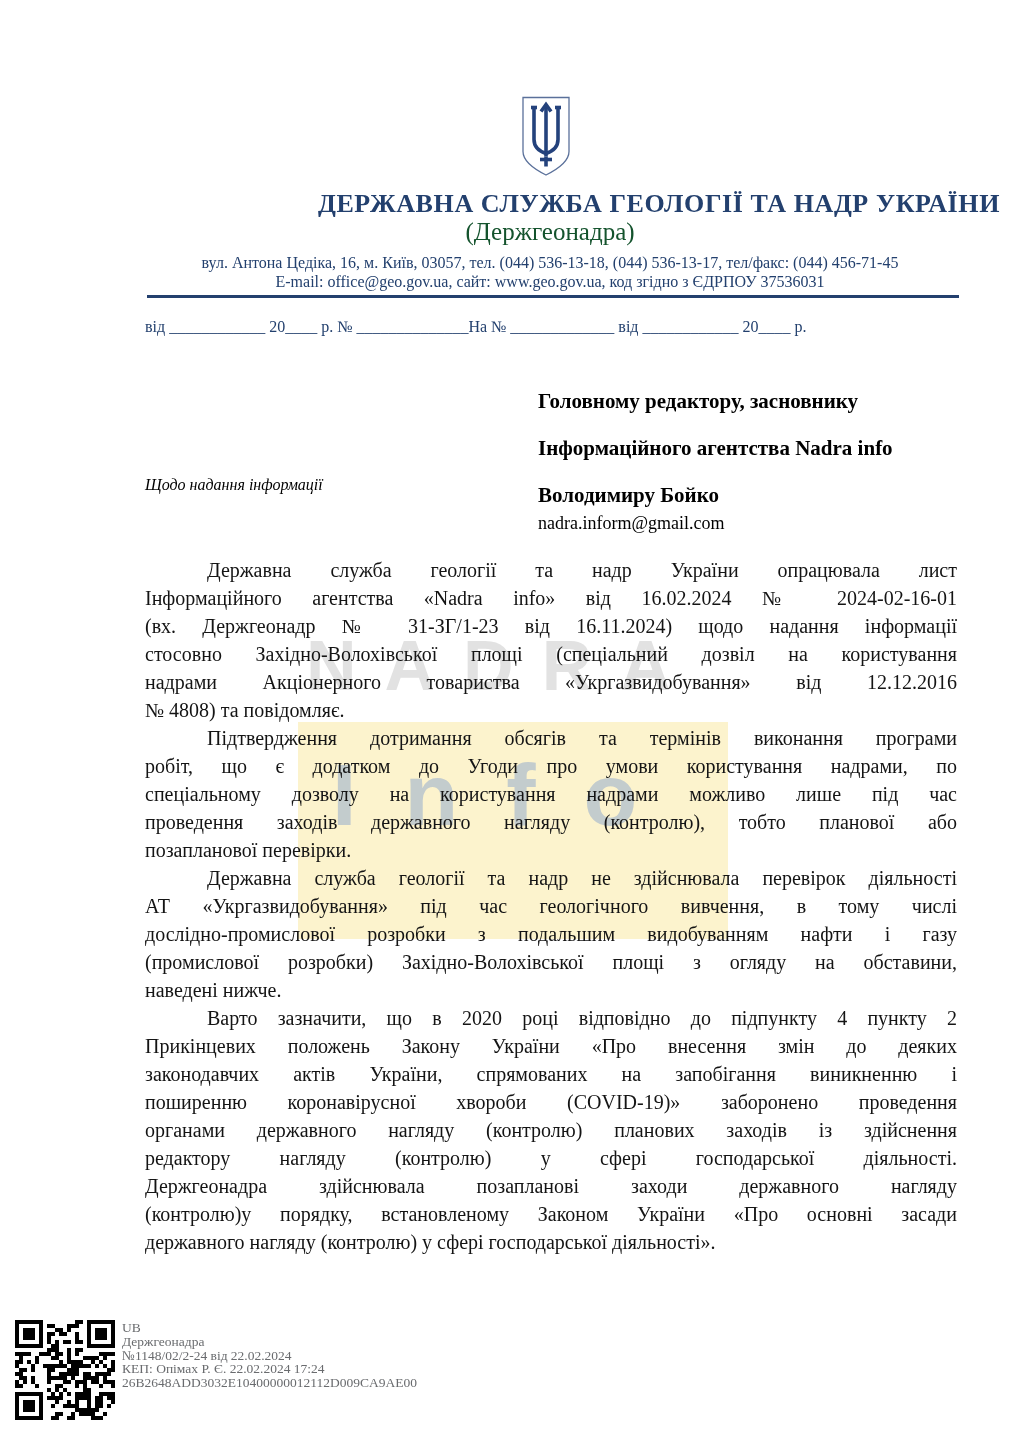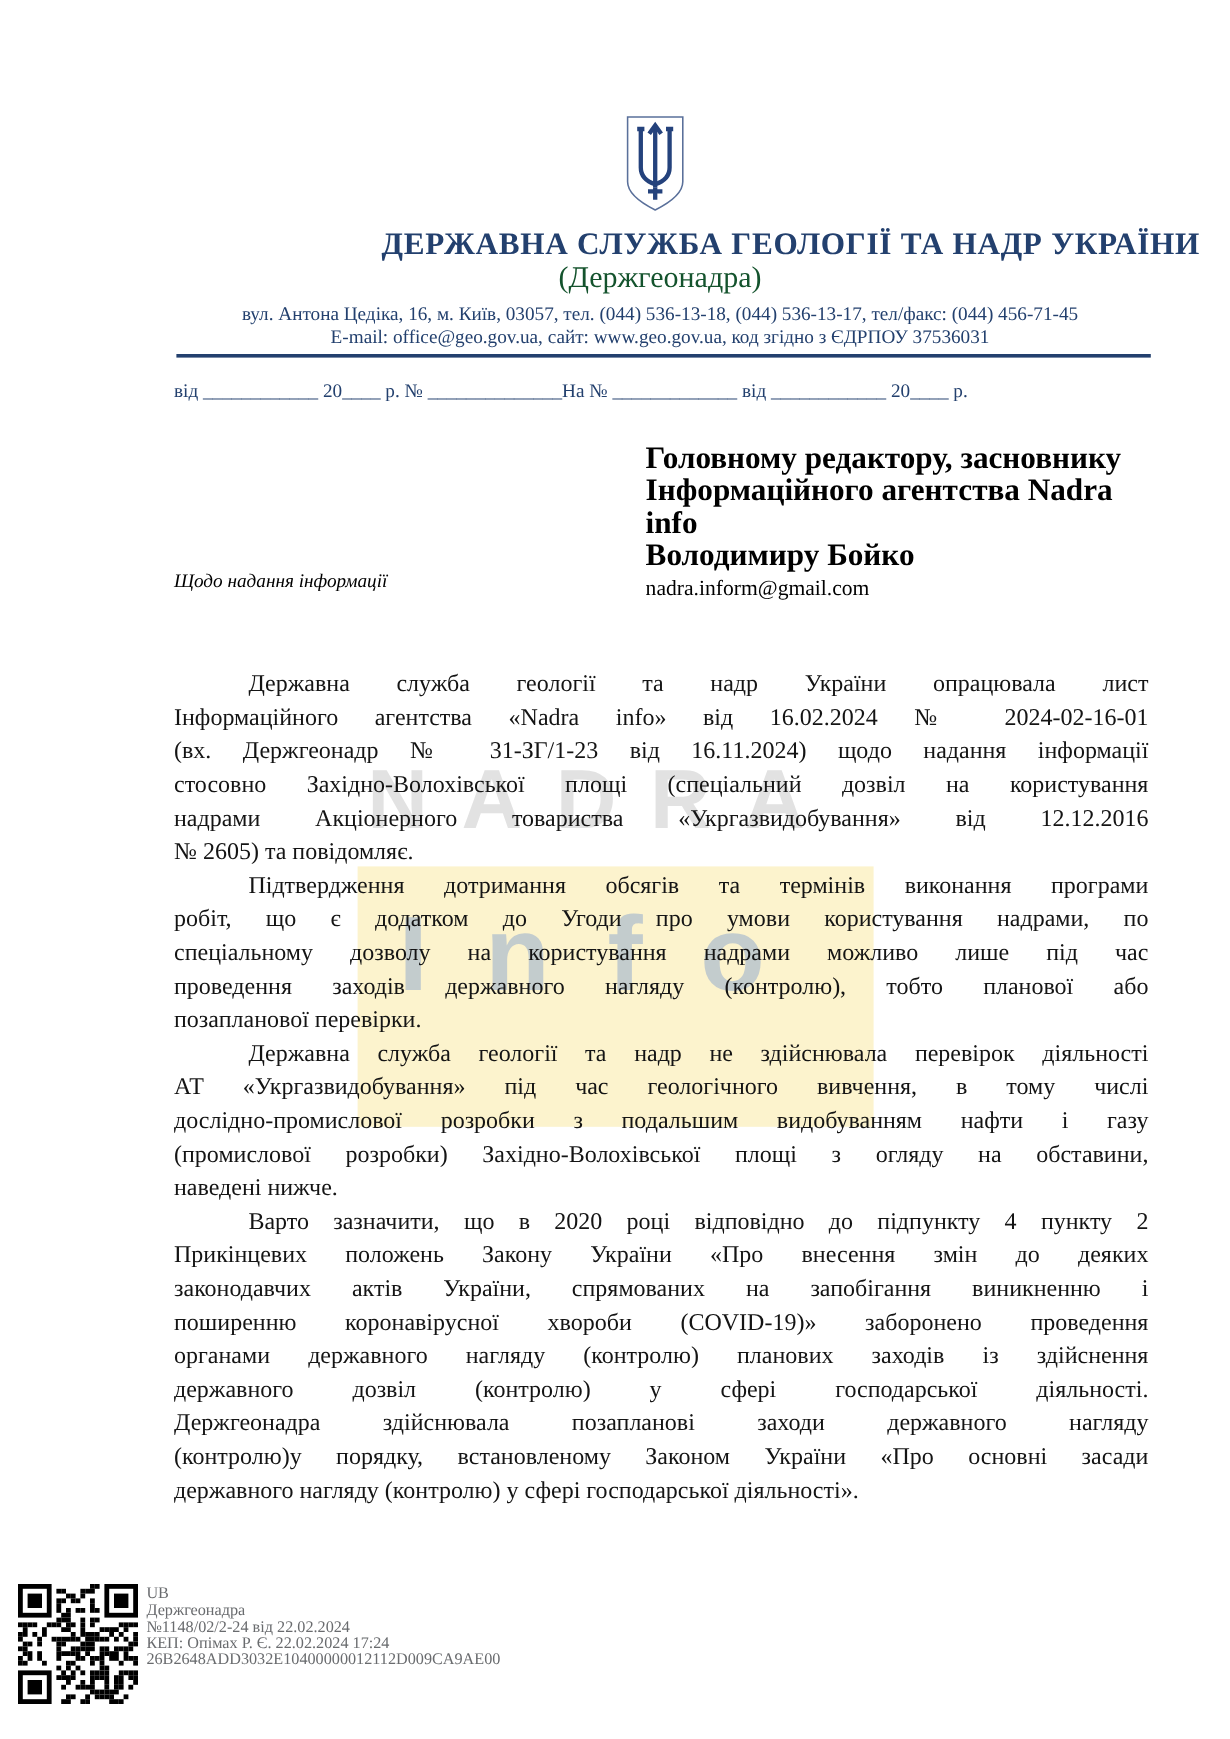--- a/index.html
+++ b/index.html
@@ -23,21 +23,21 @@
   }
   .addr2{top:273px;}
   .divider{position:absolute;left:147px;top:295px;width:812px;height:3px;background:#23406e;}
   .ref-row{
     position:absolute;left:145px;top:318px;width:812px;
     display:flex;justify-content:flex-start;
     font-size:16px;color:#23406e;white-space:nowrap;
   }
   
   .recipient{position:absolute;left:538px;top:368px;width:400px;}
-  .recipient .r-line{font-size:26px;font-weight:bold;line-height:27px;color:#000;}
+  .recipient .r-line{font-size:21px;font-weight:bold;line-height:27px;color:#000;margin-top:20px;}
   .recipient .r-email{font-size:18px;line-height:24px;margin-top:2px;color:#000;}
   
   .subject{position:absolute;left:145px;top:476px;font-size:16px;font-style:italic;color:#000;}
   
   .body-text{position:absolute;left:145px;top:556px;width:812px;z-index:3;}
   .bl{font-size:20px;line-height:28px;text-align:justify;text-align-last:justify;}
   .bl.last{text-align-last:left;}
   .bl.first{text-indent:62px;}
   
   .highlight-band{position:absolute;left:298px;top:722px;width:430px;height:217px;background:#fcf3cd;z-index:1;}
@@ -93,21 +93,21 @@
 
   <div class="subject">Щодо надання інформації</div>
 
   <div class="body-text">
     <div>
       <div class="bl first">Державна служба геології та надр України опрацювала лист</div>
       <div class="bl">Інформаційного агентства «Nadra info» від 16.02.2024 № 2024-02-16-01</div>
       <div class="bl">(вх. Держгеонадр № 31-ЗГ/1-23 від 16.11.2024) щодо надання інформації</div>
       <div class="bl">стосовно Західно-Волохівської площі (спеціальний дозвіл на користування</div>
       <div class="bl">надрами Акціонерного товариства «Укргазвидобування» від 12.12.2016</div>
-      <div class="bl last">№ 2605) та повідомляє.</div>
+      <div class="bl last">№ 4808) та повідомляє.</div>
     </div>
     <div>
       <div class="bl first">Підтвердження дотримання обсягів та термінів виконання програми</div>
       <div class="bl">робіт, що є додатком до Угоди про умови користування надрами, по</div>
       <div class="bl">спеціальному дозволу на користування надрами можливо лише під час</div>
       <div class="bl">проведення заходів державного нагляду (контролю), тобто планової або</div>
       <div class="bl last">позапланової перевірки.</div>
     </div>
     <div>
       <div class="bl first">Державна служба геології та надр не здійснювала перевірок діяльності</div>
@@ -115,21 +115,21 @@
       <div class="bl">дослідно-промислової розробки з подальшим видобуванням нафти і газу</div>
       <div class="bl">(промислової розробки) Західно-Волохівської площі з огляду на обставини,</div>
       <div class="bl last">наведені нижче.</div>
     </div>
     <div>
       <div class="bl first">Варто зазначити, що в 2020 році відповідно до підпункту 4 пункту 2</div>
       <div class="bl">Прикінцевих положень Закону України «Про внесення змін до деяких</div>
       <div class="bl">законодавчих актів України, спрямованих на запобігання виникненню і</div>
       <div class="bl">поширенню коронавірусної хвороби (COVID-19)» заборонено проведення</div>
       <div class="bl">органами державного нагляду (контролю) планових заходів із здійснення</div>
-      <div class="bl">державного дозвіл (контролю) у сфері господарської діяльності.</div>
+      <div class="bl">редактору нагляду (контролю) у сфері господарської діяльності.</div>
       <div class="bl">Держгеонадра здійснювала позапланові заходи державного нагляду</div>
       <div class="bl">(контролю)у порядку, встановленому Законом України «Про основні засади</div>
       <div class="bl last">державного нагляду (контролю) у сфері господарської діяльності».</div>
     </div>
   </div>
 
   <svg class="qr" viewBox="0 0 100 100">
       <rect x="60" y="0" width="4" height="4" fill="#000"></rect>
       <rect x="64" y="0" width="4" height="4" fill="#000"></rect>
       <rect x="32" y="4" width="4" height="4" fill="#000"></rect>

